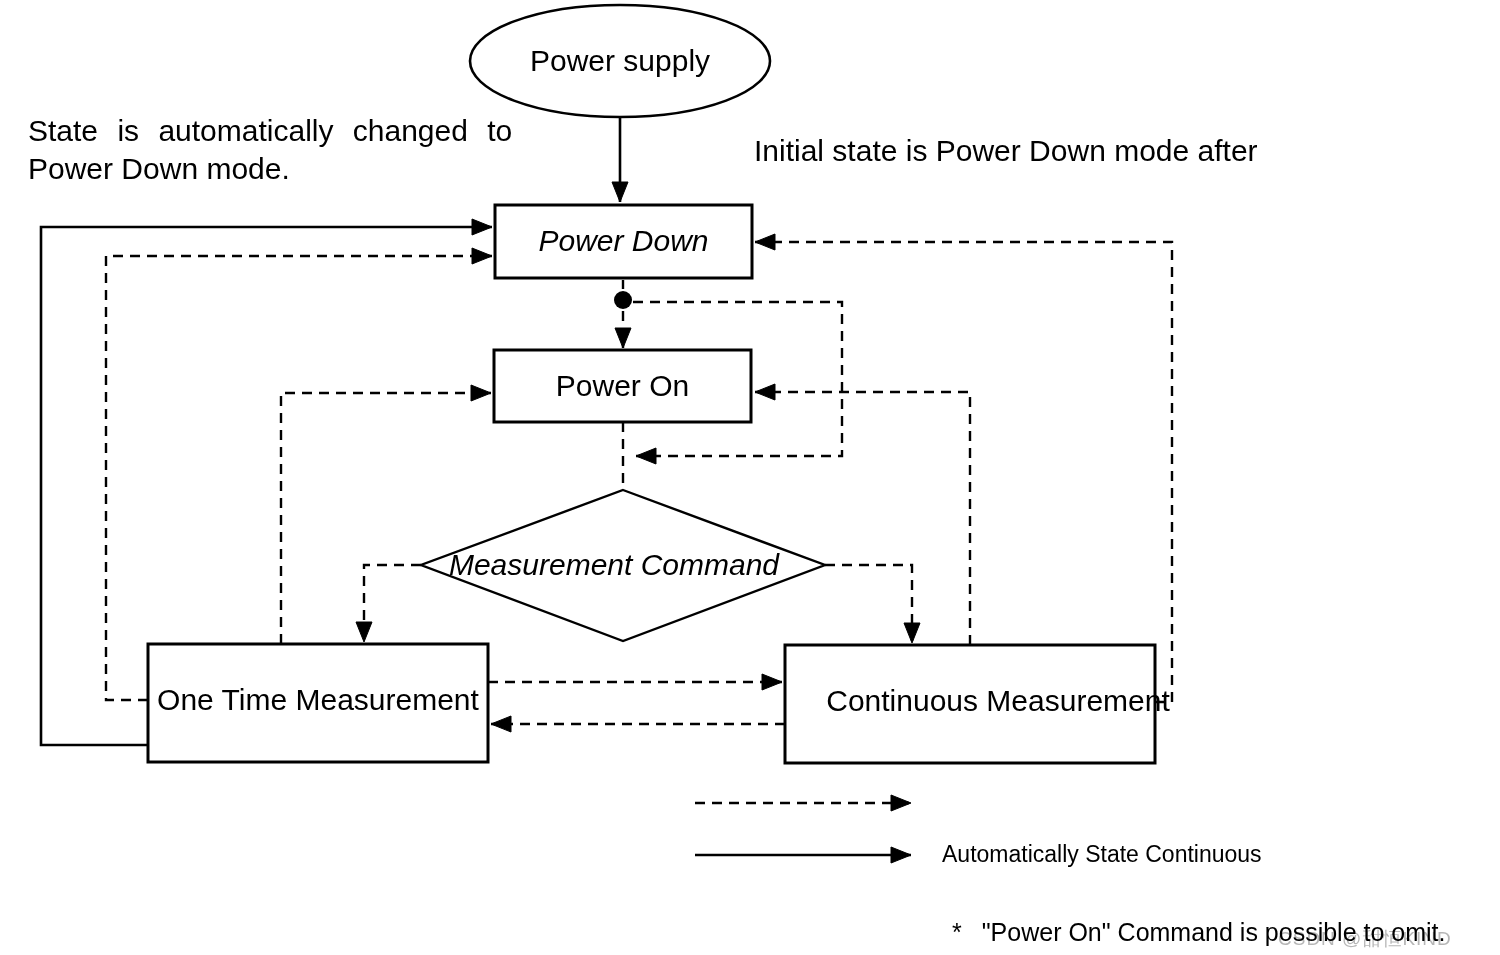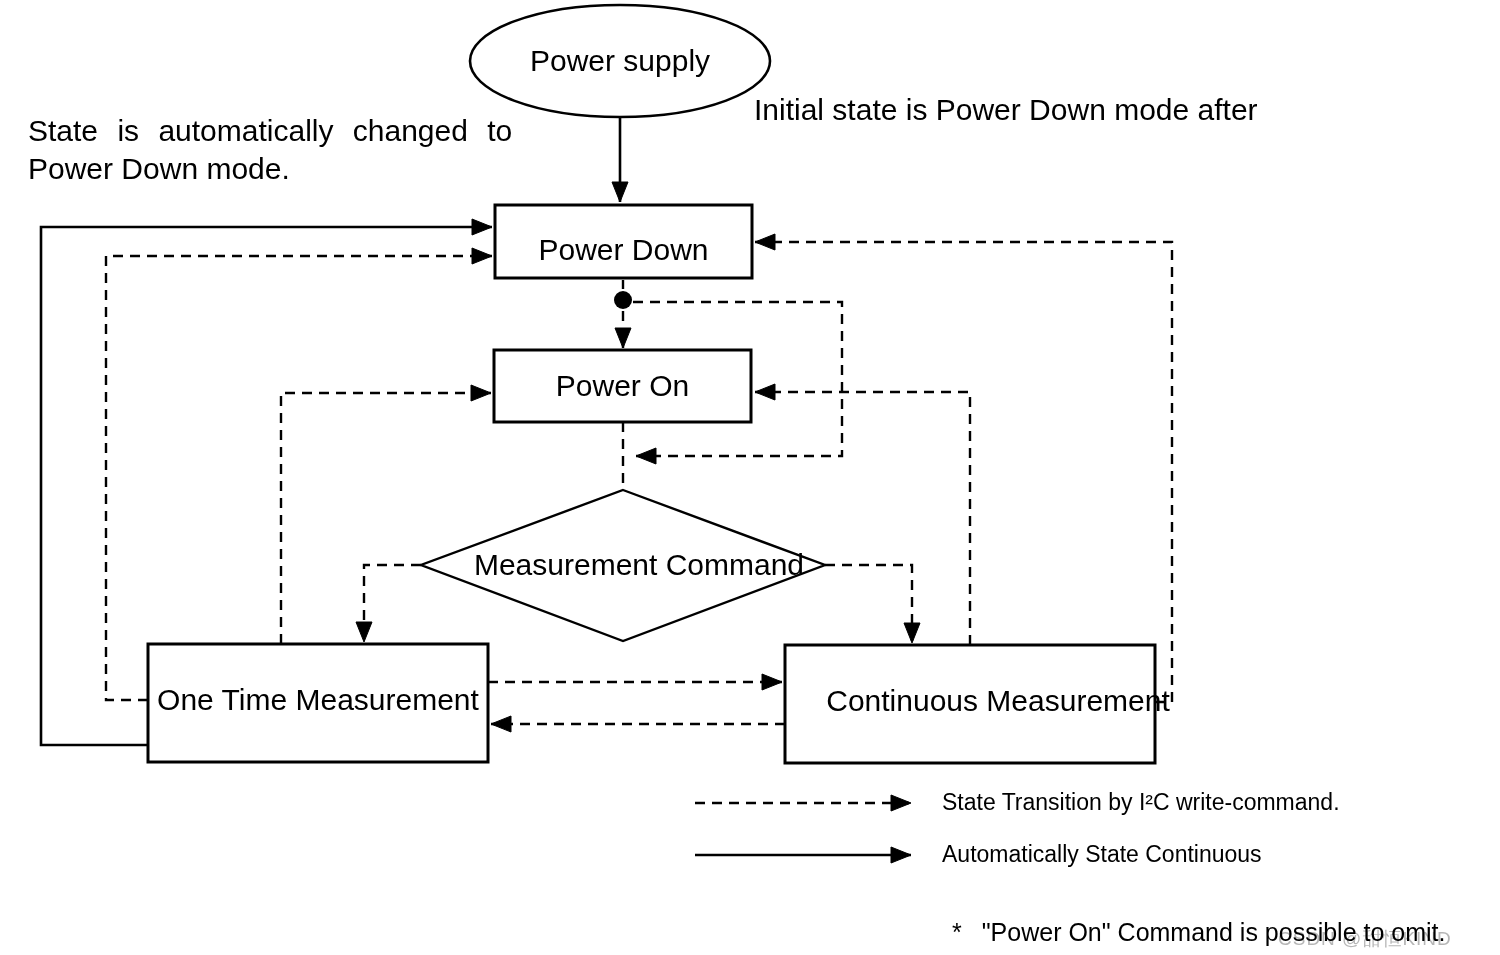--- a/index.html
+++ b/index.html
@@ -33,21 +33,21 @@
   }
   .annotation {
     position: absolute;
     color: #000;
     font-size: 30px;
     white-space: nowrap;
   }
   .annotation .line { display: block; }
   .ann-left .line1 { word-spacing: 11px; text-align: right; }
   .ann-left .line { line-height: 38px; }
-  .ann-right .line { line-height: 43px; }
+  .ann-right .line { line-height: 43px; margin-top: 41px; }
   .legend-label {
     position: absolute;
     color: #000;
     font-size: 23px;
     white-space: nowrap;
   }
   .note {
     position: absolute;
     left: 952px;
     top: 918px;
@@ -108,40 +108,39 @@
       <path d="M148,700 H106 V256 H492" marker-end="url(#arrow)"></path>
       <path d="M1155,702 H1172 V242 H755" marker-end="url(#arrow)"></path>
     </g>
 
     <path d="M695,803 H911" fill="none" stroke="#000" stroke-width="2.4" stroke-dasharray="10 7" marker-end="url(#arrow)"></path>
     <path d="M695,855 H911" fill="none" stroke="#000" stroke-width="2.6" marker-end="url(#arrow)"></path>
   </svg>
 
   <div class="label" style="left:470px; top:25px; width:300px; height:72px;">Power supply</div>
 
-  <div class="label" style="left:495px; top:214px; width:257px; height:73px;">Power Down</div>
+  <div class="label" style="left:495px; top:205px; width:257px; height:73px;font-style:italic;">Power Down</div>
 
   <div class="label" style="left:494px; top:350px; width:257px; height:72px;">Power On</div>
 
-  <div class="label" style="left:439px; top:547px; width:400px; height:36px;">Measurement Command</div>
+  <div class="label" style="left:414px; top:547px; width:400px; height:36px;font-style:italic;">Measurement Command</div>
 
   <div class="label" style="left:148px; top:644px; width:340px; height:112px;">One Time Measurement</div>
 
   <div class="label" style="left:785px; top:645px; width:370px; height:112px;margin-left:28px;">Continuous Measurement</div>
 
   <div class="annotation ann-left" style="left:28px; top:112px;">
     <span class="line line1">State is automatically changed to</span>
     <span class="line">Power Down mode.</span>
   </div>
 
   <div class="annotation ann-right" style="left:754px; top:88px;">
     <span class="line">Initial state is Power Down mode after</span>
   </div>
 
-  <div class="legend-label" style="left:942px; top:789px;">State Transition by I²C write-command.</div>
 
   <div class="legend-label" style="left:942px; top:841px;">Automatically State Continuous</div>
 
   <div class="note">
     <span>*</span>
     <span>"Power On" Command is possible to omit.</span>
   </div>
 
   <div class="watermark">CSDN @甜恒KIND</div>
 

